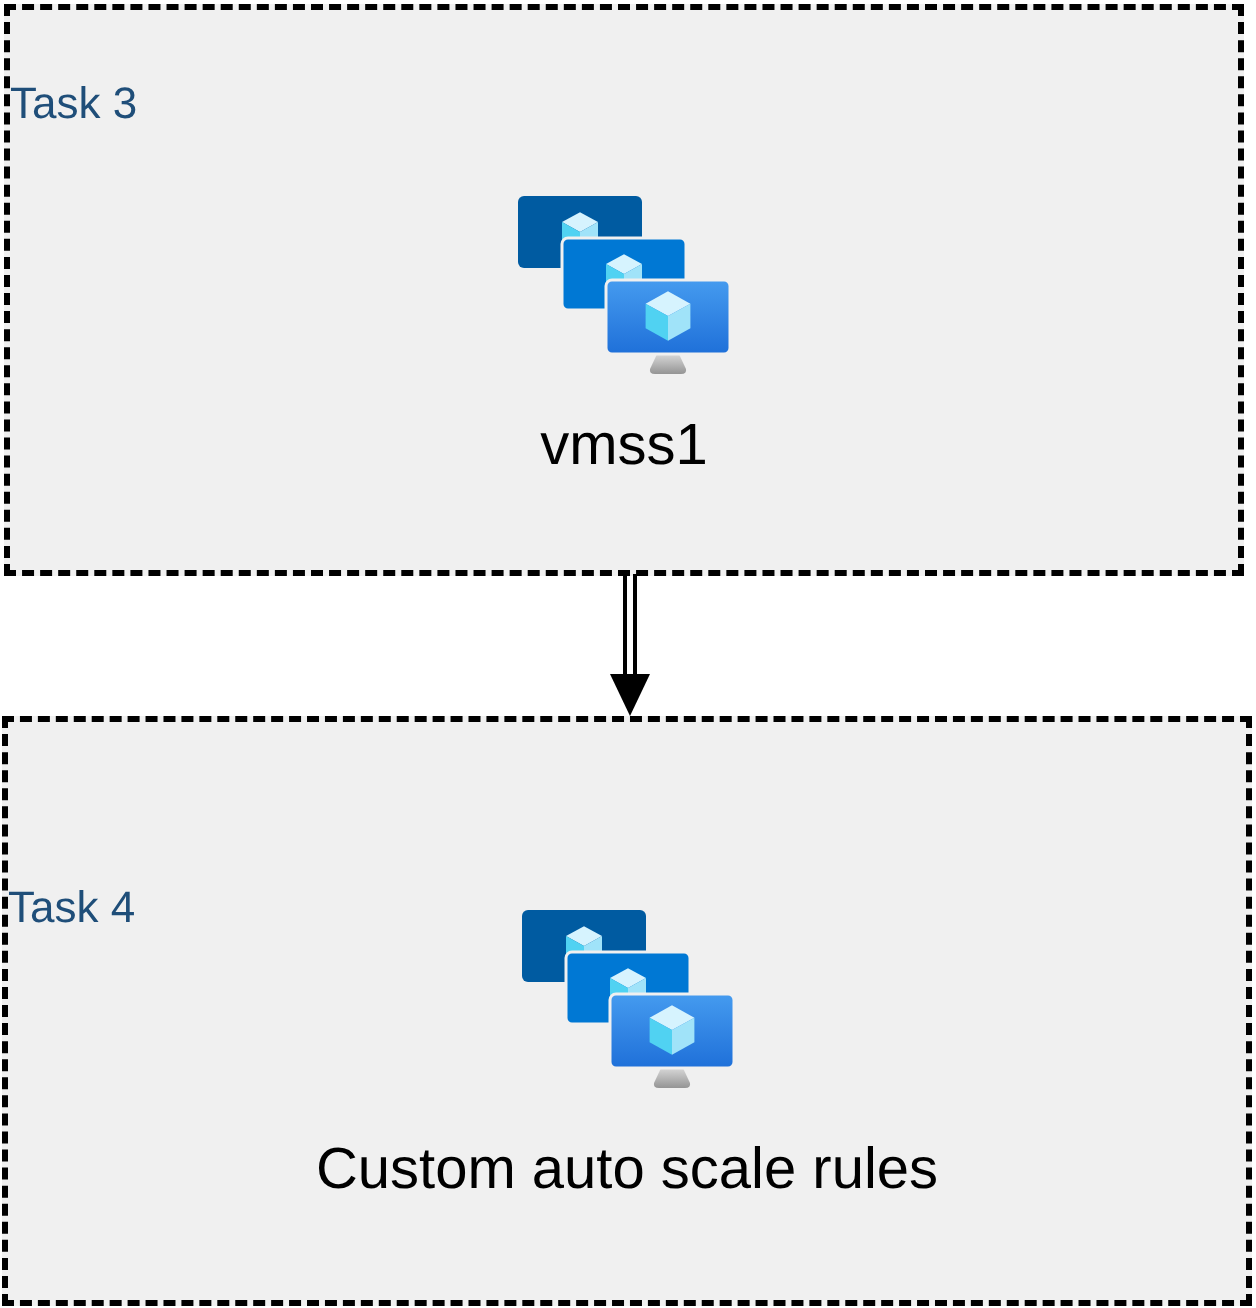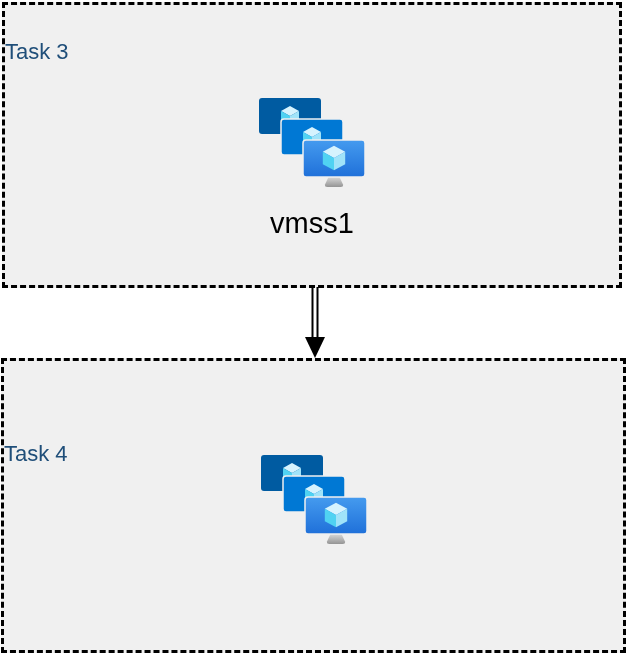--- a/index.html
+++ b/index.html
@@ -92,15 +92,16 @@
     <line x1="10.5" y1="0" x2="10.5" y2="52" stroke="#000000" stroke-width="2"></line>
     <line x1="15.5" y1="0" x2="15.5" y2="52" stroke="#000000" stroke-width="2"></line>
     <path d="M3,50 L23,50 L13,71 Z" fill="#000000"></path>
   </svg>
 
   <div class="task-box box-bottom">
     <div class="box-title">Task 4</div>
     <svg class="vmss-icon" viewBox="0 0 106 92">
       <use href="#vmss-symbol"></use>
     </svg>
+    <div class="box-line line1">Custom auto scale rules</div>
   </div>
 
 </div>
 
 </body></html>

